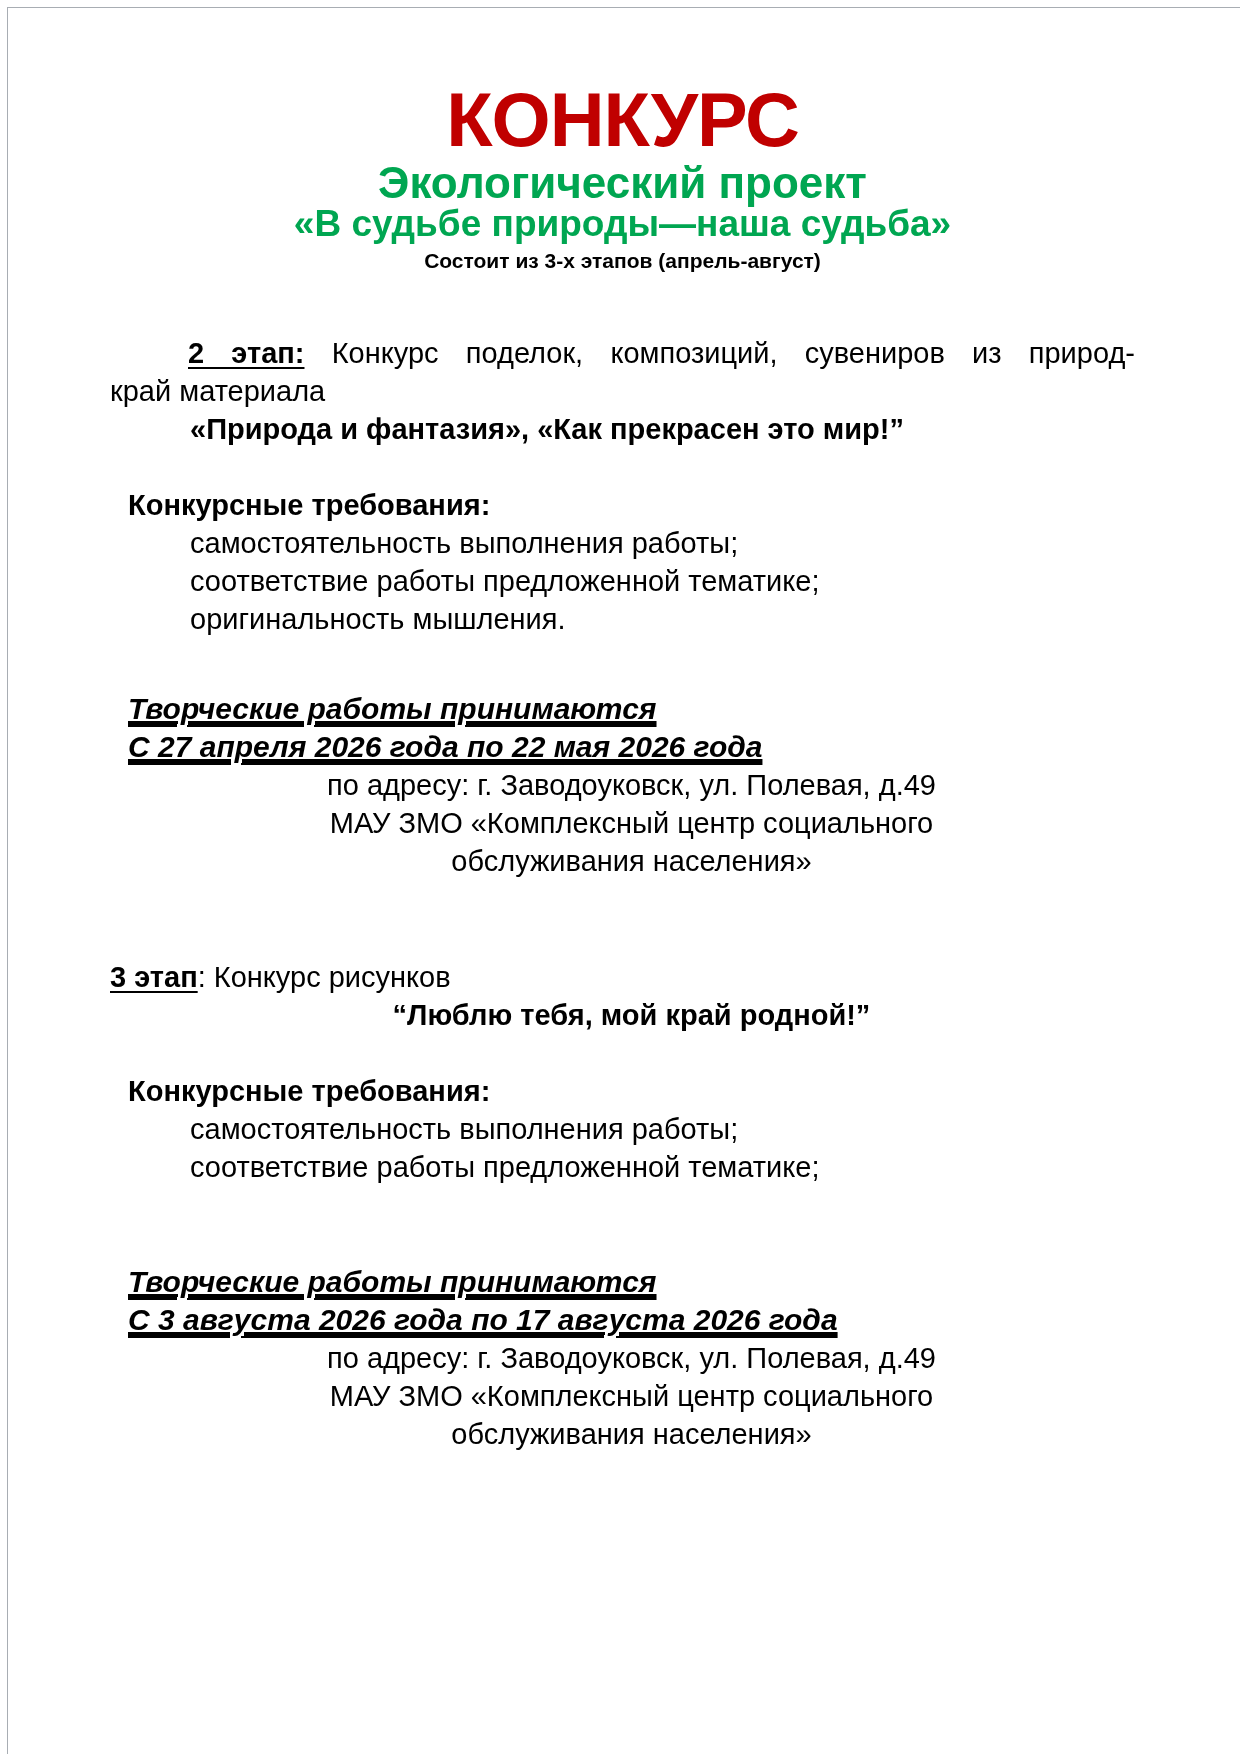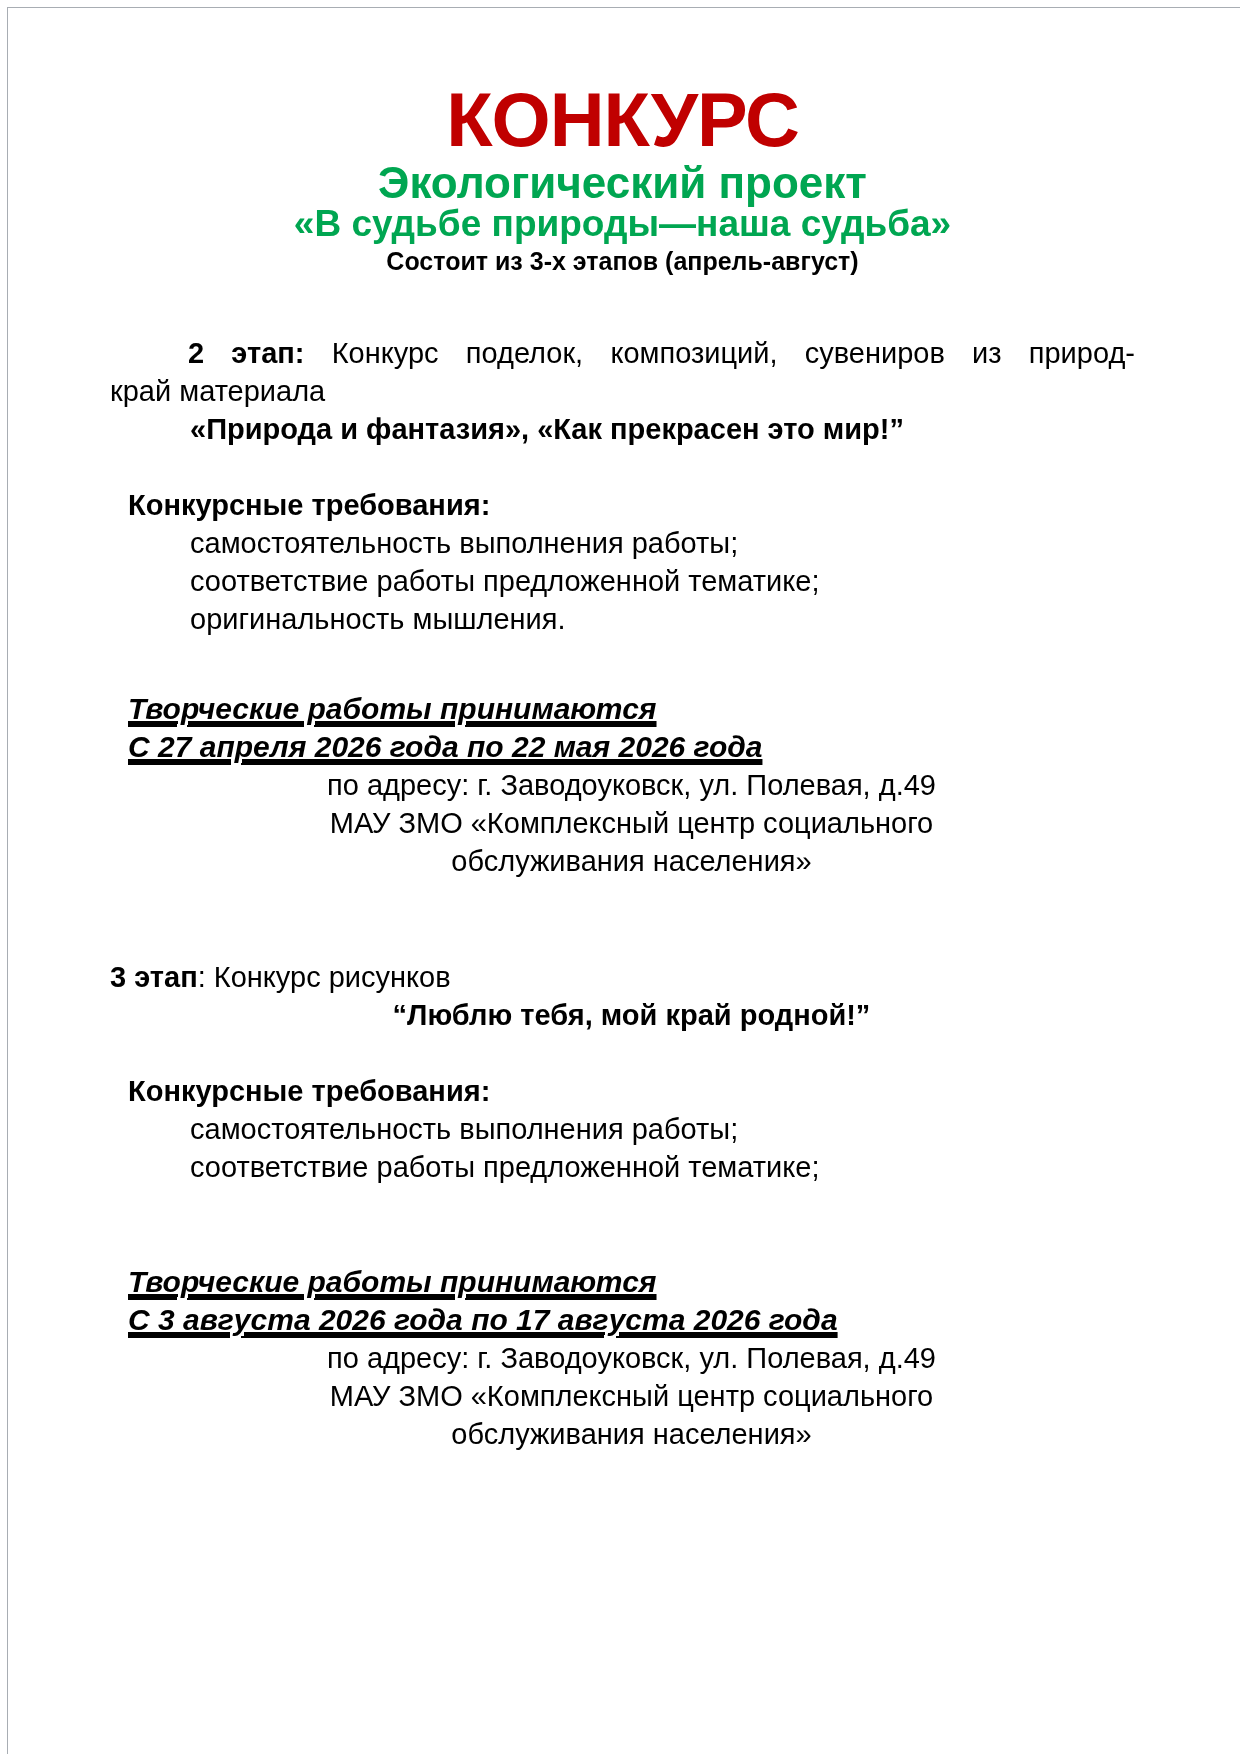--- a/index.html
+++ b/index.html
@@ -46,40 +46,41 @@
     text-align: center;
     font-size: 44px;
     line-height: 41px;
     font-weight: bold;
     color: #00A651; 
   }
   .subtitle.project-name { font-size: 37px; }
   .stages-note {
     margin: 2px 0 0 0;
     text-align: center;
-    font-size: 25px;
+    font-size: 21px;
     line-height: 30px;
     font-weight: bold;
     color: #000;
   }
   
   .body-line {
     margin: 0;
     font-size: 29px;
     line-height: 38px;
   }
   .intro-l1 {
     margin-top: 58px;
     text-indent: 78px;
     text-align: justify;
     text-align-last: justify;
     white-space: normal;
   }
   .stage-label {
     font-weight: bold;
+    text-decoration: underline;
     text-decoration-thickness: 2px;
     text-underline-offset: 4px;
   }
   .indented { padding-left: 80px; }
   .bold { font-weight: bold; }
   .req-title {
     margin: 38px 0 0 0;
     padding-left: 18px;
     font-size: 29px;
     line-height: 38px;

